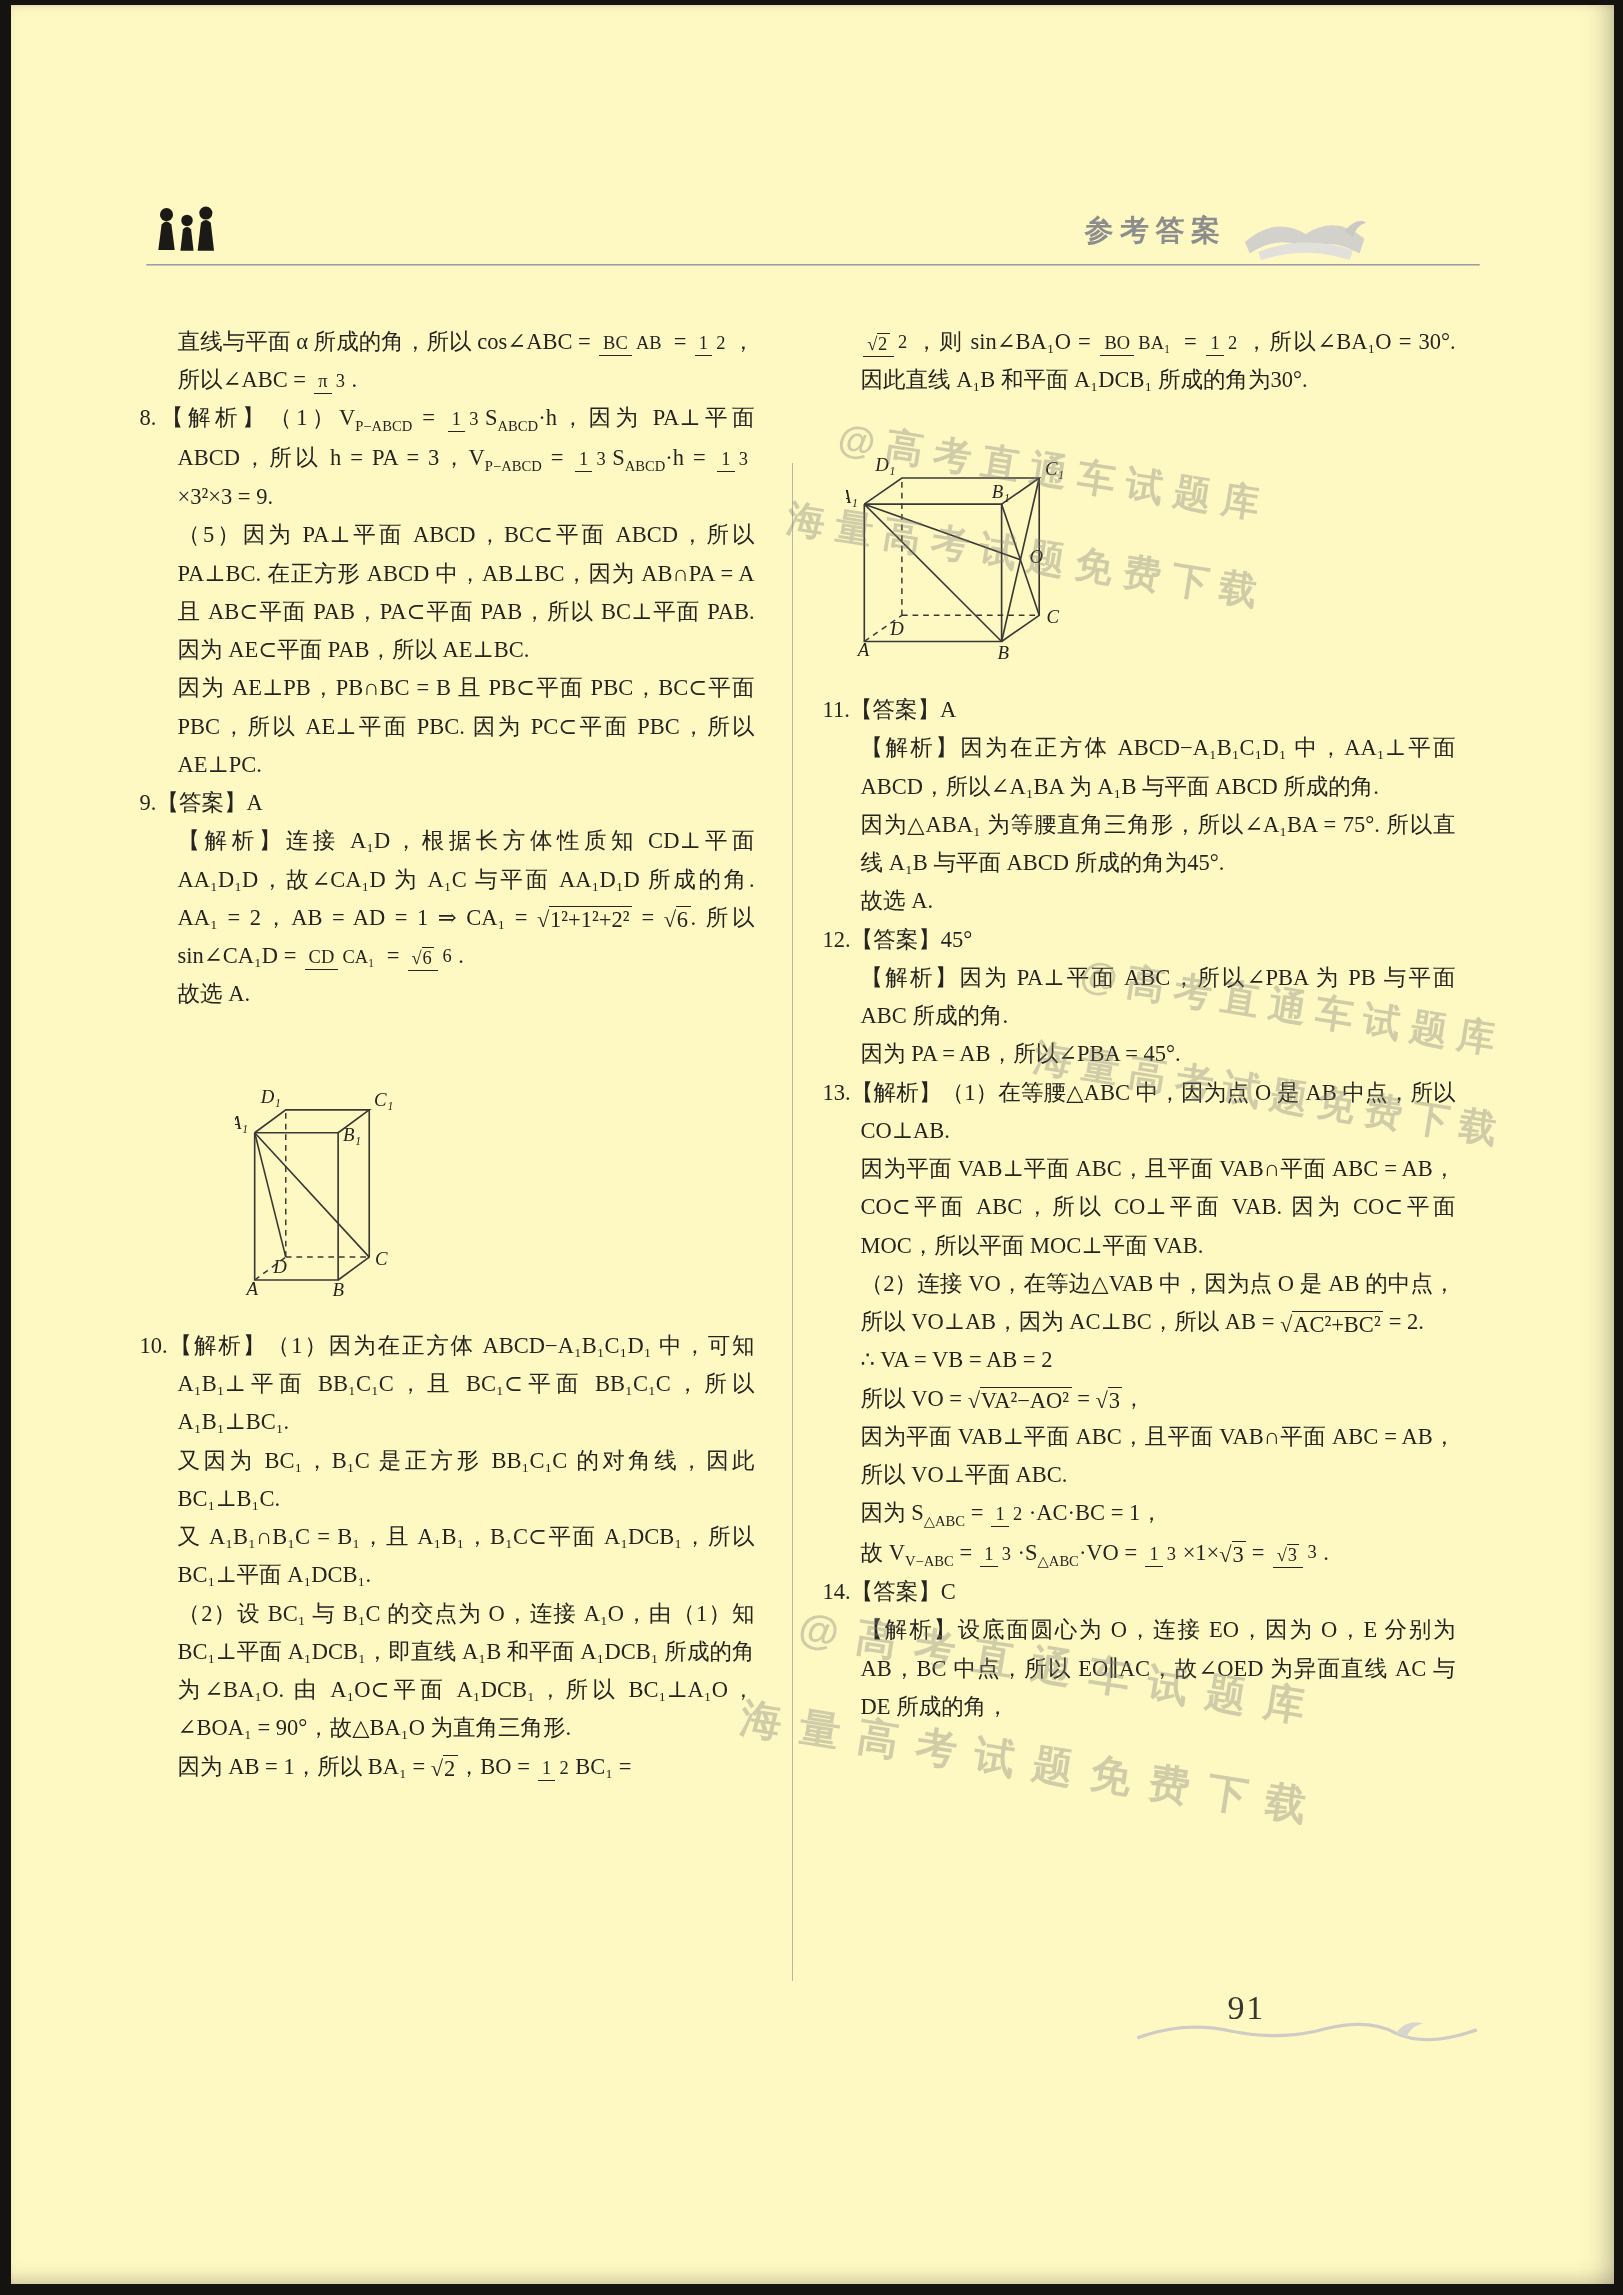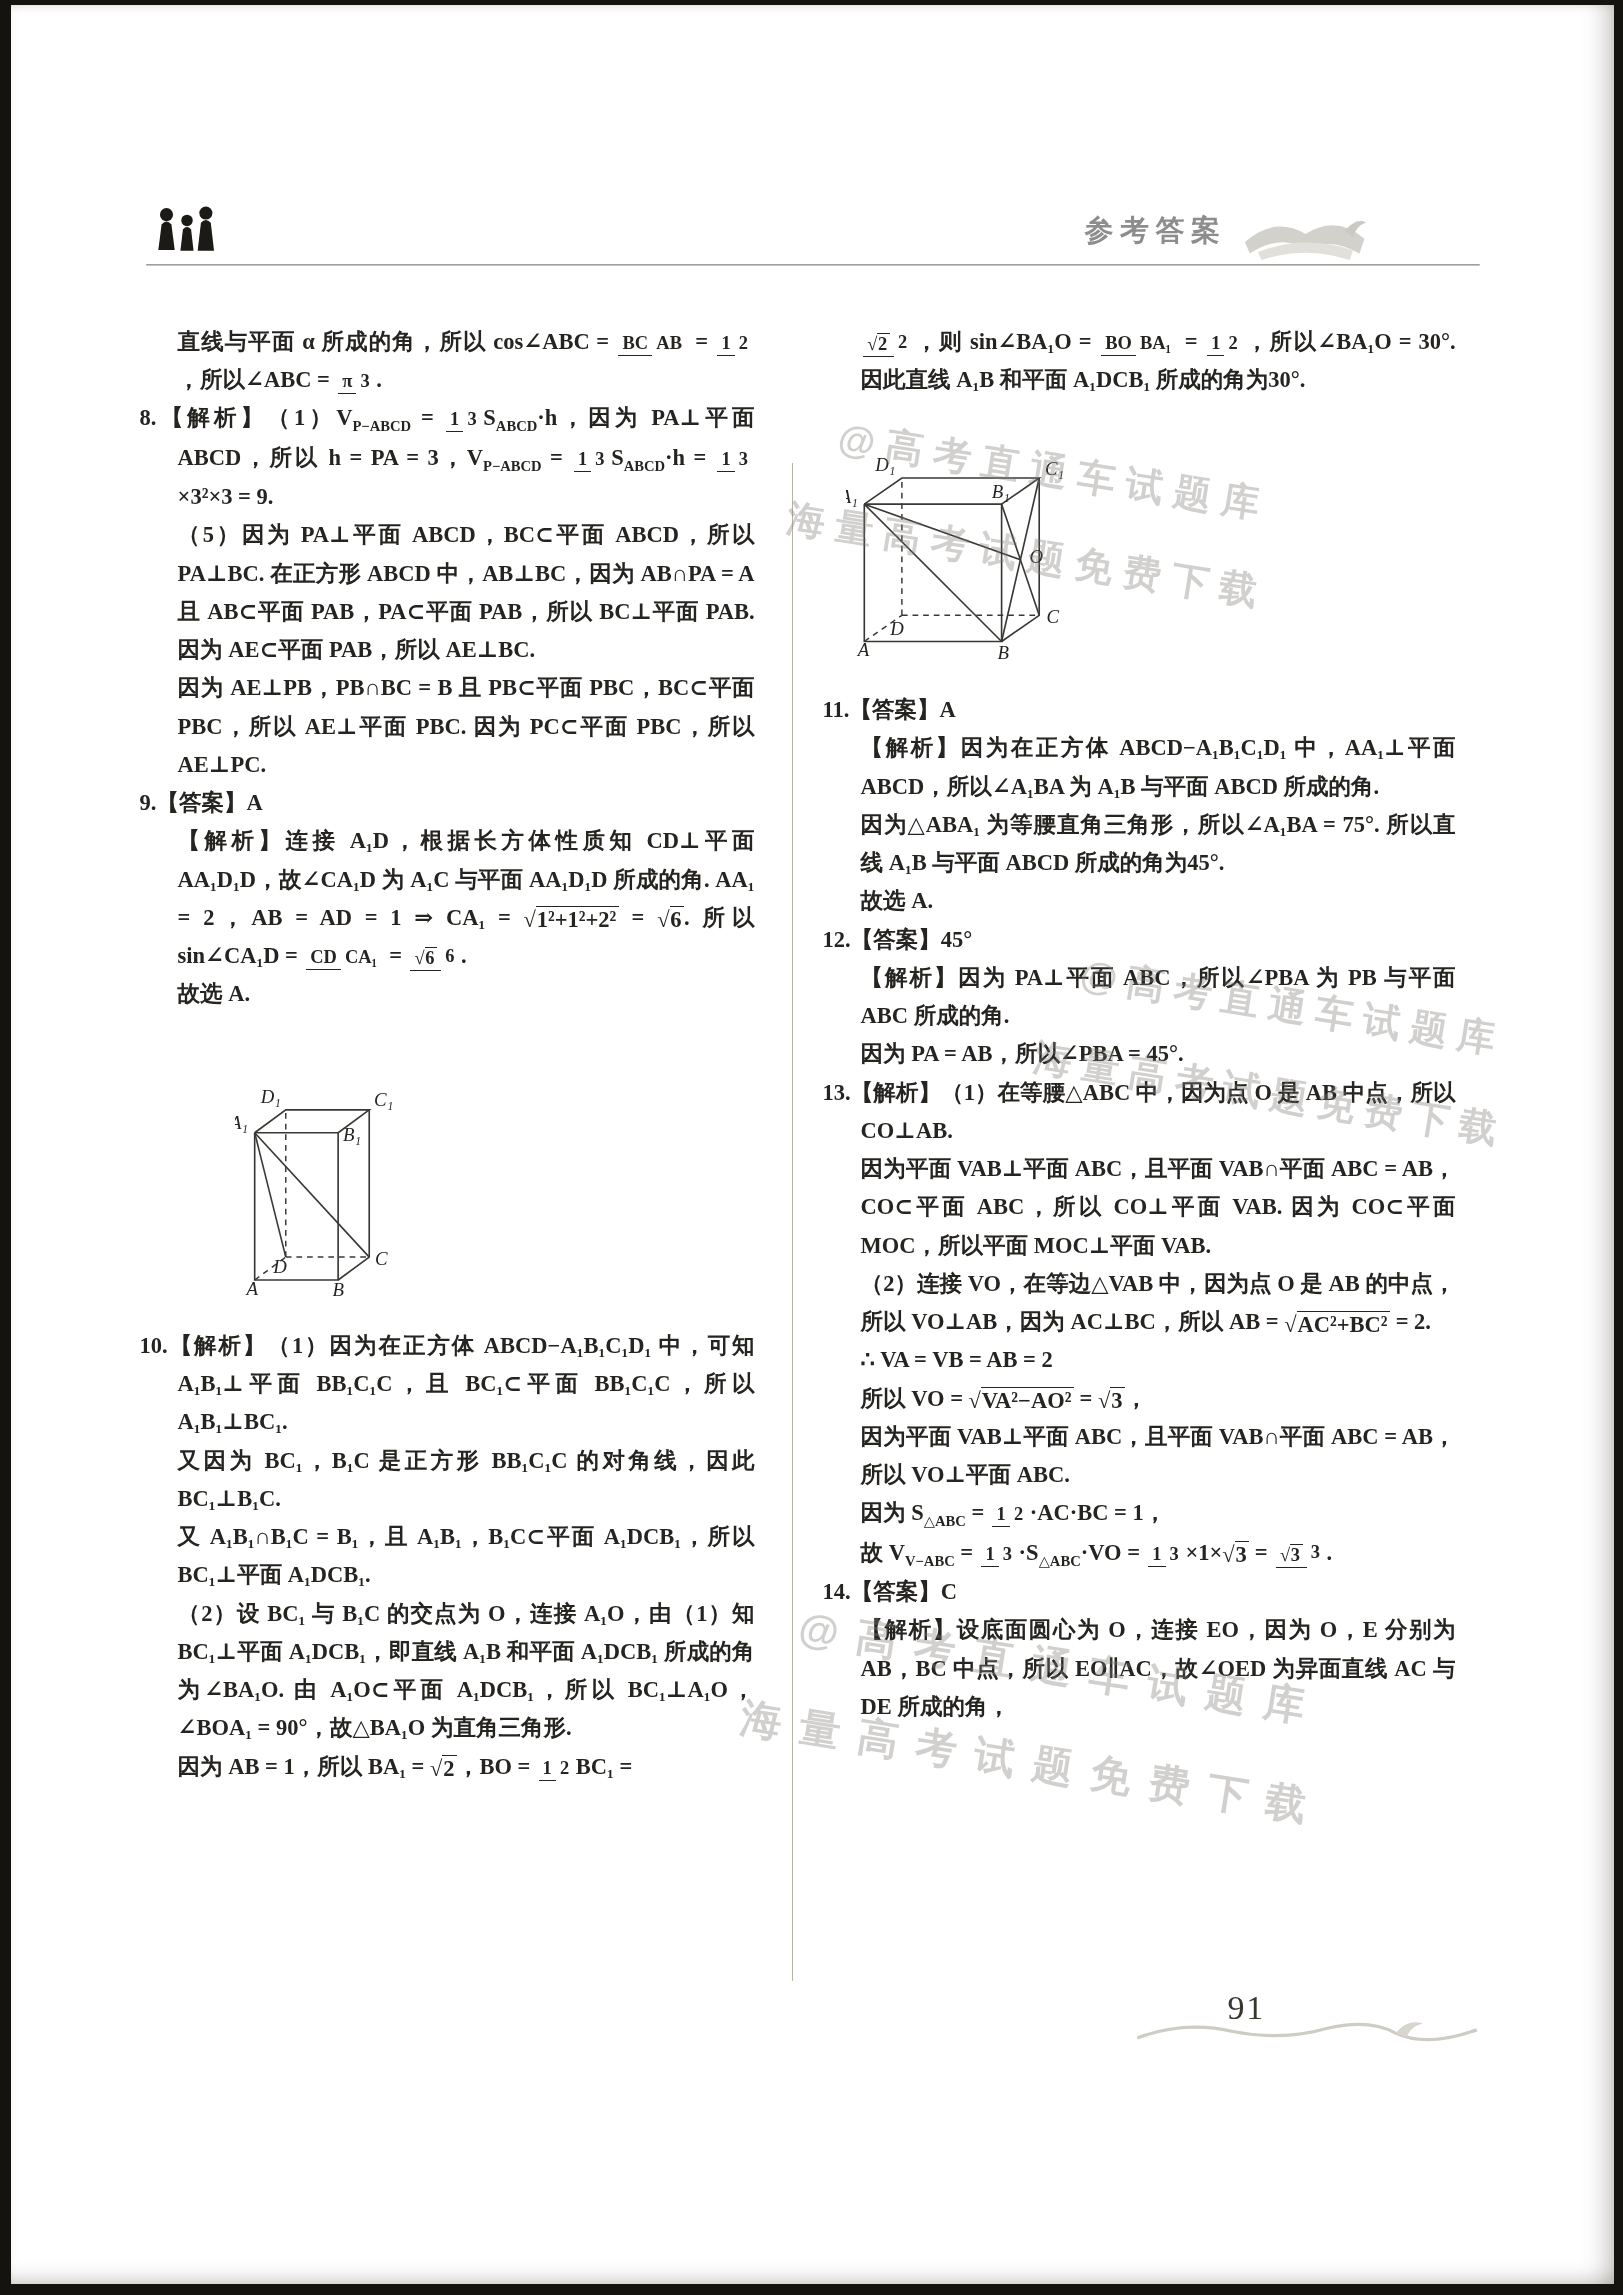--- a/index.html
+++ b/index.html
@@ -6,21 +6,21 @@
   html, body { margin: 0; padding: 0; }
   body {
     width: 1624px; height: 2295px;
     background: #15130f;
     position: relative;
     font-family: "Liberation Serif", "DejaVu Serif", serif;
   }
   .page {
     position: absolute; left: 10.6px; top: 4.9px;
     width: 1603px; height: 2279px;
-    background: #ffffff;
+    background: #fef9c3;
     overflow: hidden;
     box-shadow: inset -23px 0 26px -18px rgba(70,64,56,.35),
                 inset 0 -16.4px 19.6px -13px rgba(70,64,56,.28),
                 inset 0 4.9px 8.2px -6.5px rgba(70,64,56,.25);
   }
 
   
   .people-icon { position: absolute; left: 144px; top: 199px; }
   .page-title {
     position: absolute; left: 1074px; top: 206px;
@@ -38,21 +38,21 @@
 
   
   .col {
     position: absolute; top: 318px;
     font-size: 22.5px; line-height: 1.7;
     color: #262421;
     text-align: justify;
   }
   .col-left  { left: 129px;  width: 615px; }
   .col-right { left: 812px;  width: 633px; }
-  .para { margin: 0 0 0 38px; font-weight: bold; }
+  .para { margin: 0 0 0 38px; }
   .para.item { text-indent: -38px; }
 
   .col-divider {
     position: absolute; left: 781px; top: 458px;
     width: 1.6px; height: 1518px; background: #b8b4ac;
   }
 
   
   .frac {
     display: inline-flex; flex-direction: row;

